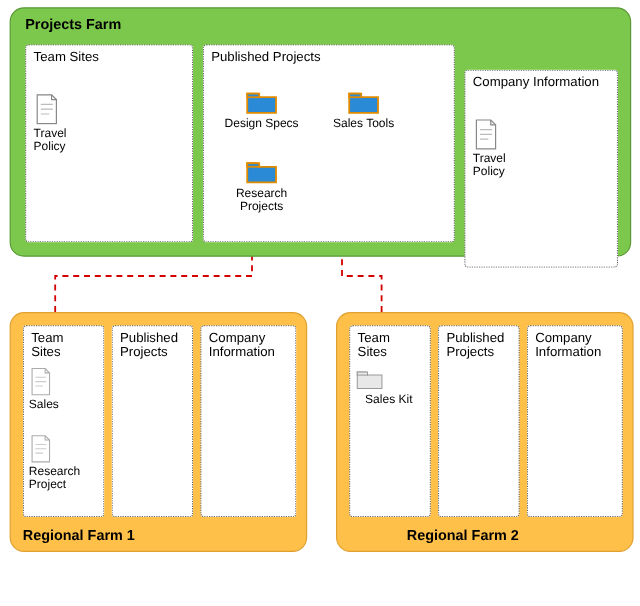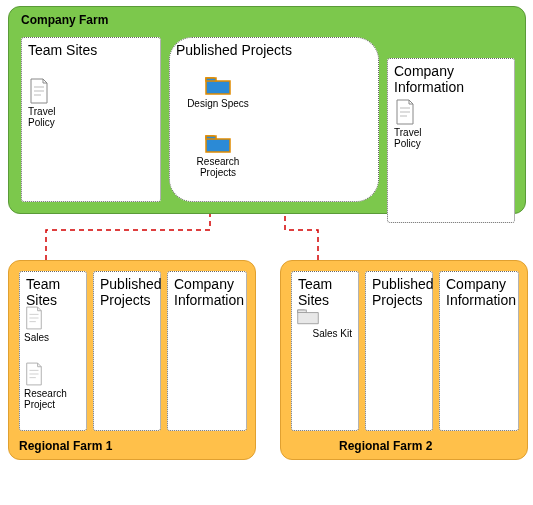--- a/index.html
+++ b/index.html
@@ -32,21 +32,21 @@
   }
   .sub {
     position: absolute;
     background: #fff;
     border: 1px dotted #666;
     border-radius: 3px;
     box-sizing: border-box;
     padding: 4px 6px 4px 6px;
   }
   .sub-title {
-    font-size: 14px;
+    font-size: 11px;
     margin-bottom: 4px;
   }
   .item {
     text-align: center;
     position: absolute;
     font-size: 10px;
     line-height: 1.1;
   }
   .icon-wrap {
     display: flex;
@@ -71,49 +71,58 @@
   </defs>
 
   <line x1="76" y1="100" x2="402" y2="100" stroke="#d40000" stroke-width="1.5" marker-end="url(#arrow)"></line>
 
   <path d="M 46 278 L 46 230 L 210 230 L 210 150" fill="none" stroke="#d40000" stroke-width="1.5" stroke-dasharray="5,4" marker-end="url(#arrow)"></path>
 
   <path d="M 318 278 L 318 230 L 285 230 L 285 150" fill="none" stroke="#d40000" stroke-width="1.5" stroke-dasharray="5,4" marker-end="url(#arrow)"></path>
 </svg>
 
 <div class="farm central" style="left:8px; top:6px; width:518px; height:208px;">
-  <div class="farm-title" style="left:12px; top:6px;">Company Farm</div>
+  <div class="farm-title" style="left:12px; top:6px;">Projects Farm</div>
 
   <div class="sub" style="left:12px; top:30px; width:140px; height:165px;">
     <div class="sub-title">Team Sites</div>
     <div class="item" style="left:6px; top:40px; width:50px; text-align:left;">
       <div class="icon-wrap" style="justify-content:flex-start;">
         <svg width="22" height="26" viewBox="0 0 22 26">
             <path d="M3 1h12l4 4v20H3z" fill="#fff" stroke="#888"></path>
             <path d="M15 1v4h4" fill="none" stroke="#888"></path>
             <path d="M6 9h10M6 13h10M6 17h7" stroke="#bbb" stroke-width="1"></path>
           </svg>
       </div>
       <div>Travel<br>Policy</div>
     </div>
   </div>
 
-  <div class="sub" style="left:160px; top:30px; width:210px; height:165px;border-radius:23px;">
+  <div class="sub" style="left:160px; top:30px; width:210px; height:165px;">
     <div class="sub-title">Published Projects</div>
 
     <div class="item" style="left:12px; top:36px; width:72px;">
       <div class="icon-wrap">
         <svg width="28" height="22" viewBox="0 0 28 22">
             <path d="M2 4h8l2 3h14v13H2z" fill="#2b8ad6" stroke="#e08a00" stroke-width="1.5"></path>
             <rect x="2" y="4" width="10" height="3" fill="#2b8ad6" stroke="#e08a00" stroke-width="1.5"></rect>
           </svg>
       </div>
       <div>Design Specs</div>
     </div>
 
+    <div class="item" style="left:98px; top:36px; width:70px;">
+      <div class="icon-wrap">
+        <svg width="28" height="22" viewBox="0 0 28 22">
+            <path d="M2 4h8l2 3h14v13H2z" fill="#2b8ad6" stroke="#e08a00" stroke-width="1.5"></path>
+            <rect x="2" y="4" width="10" height="3" fill="#2b8ad6" stroke="#e08a00" stroke-width="1.5"></rect>
+          </svg>
+      </div>
+      <div>Sales Tools</div>
+    </div>
 
     <div class="item" style="left:12px; top:94px; width:72px;">
       <div class="icon-wrap">
         <svg width="28" height="22" viewBox="0 0 28 22">
             <path d="M2 4h8l2 3h14v13H2z" fill="#2b8ad6" stroke="#e08a00" stroke-width="1.5"></path>
             <rect x="2" y="4" width="10" height="3" fill="#2b8ad6" stroke="#e08a00" stroke-width="1.5"></rect>
           </svg>
       </div>
       <div>Research<br>Projects</div>
     </div>
@@ -163,21 +172,21 @@
   </div>
   <div class="sub" style="left:158px; top:10px; width:80px; height:160px;">
     <div class="sub-title">Company<br>Information</div>
   </div>
   <div class="farm-title" style="left:10px; bottom:6px;">Regional Farm 1</div>
 </div>
 
 <div class="farm regional" style="left:280px; top:260px; width:248px; height:200px;">
   <div class="sub" style="left:10px; top:10px; width:68px; height:160px;">
     <div class="sub-title">Team Sites</div>
-    <div class="item" style="left:4px; top:34px; width:56px; text-align:right;">
+    <div class="item" style="left:4px; top:34px; width:56px; text-align:center;">
       <div class="icon-wrap" style="justify-content:flex-start;">
         <svg width="24" height="20" viewBox="0 0 28 22">
             <path d="M2 4h8l2 3h14v13H2z" fill="#e8e8e8" stroke="#999"></path>
             <rect x="2" y="4" width="10" height="3" fill="#e8e8e8" stroke="#999"></rect>
           </svg>
       </div>
       <div>Sales Kit</div>
     </div>
   </div>
   <div class="sub" style="left:84px; top:10px; width:68px; height:160px;">

